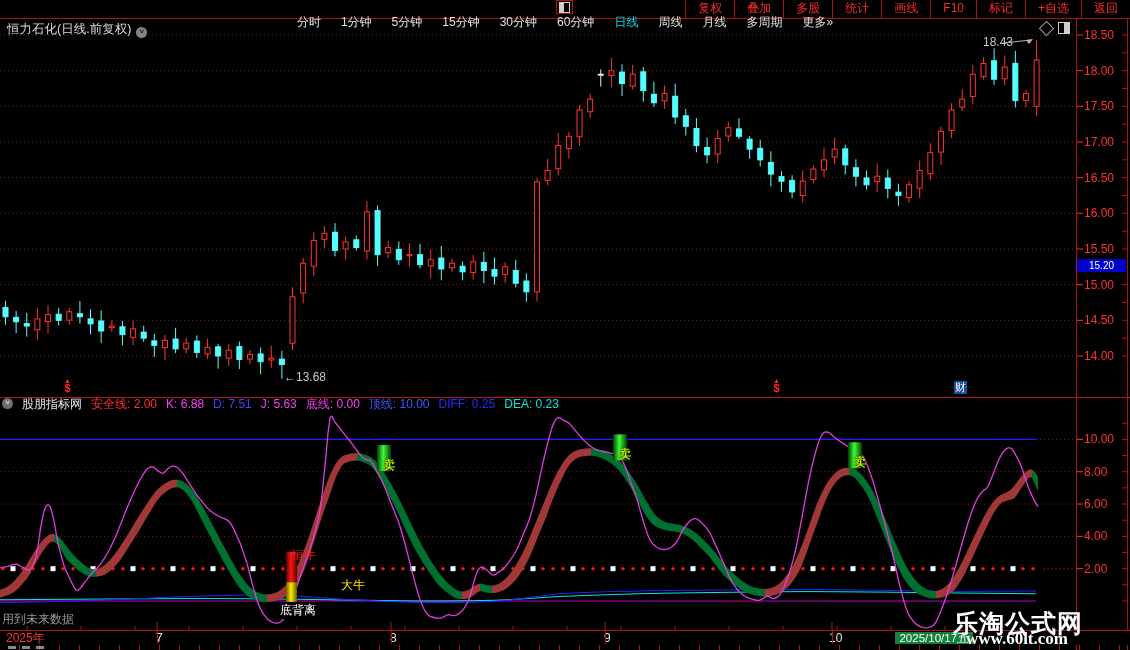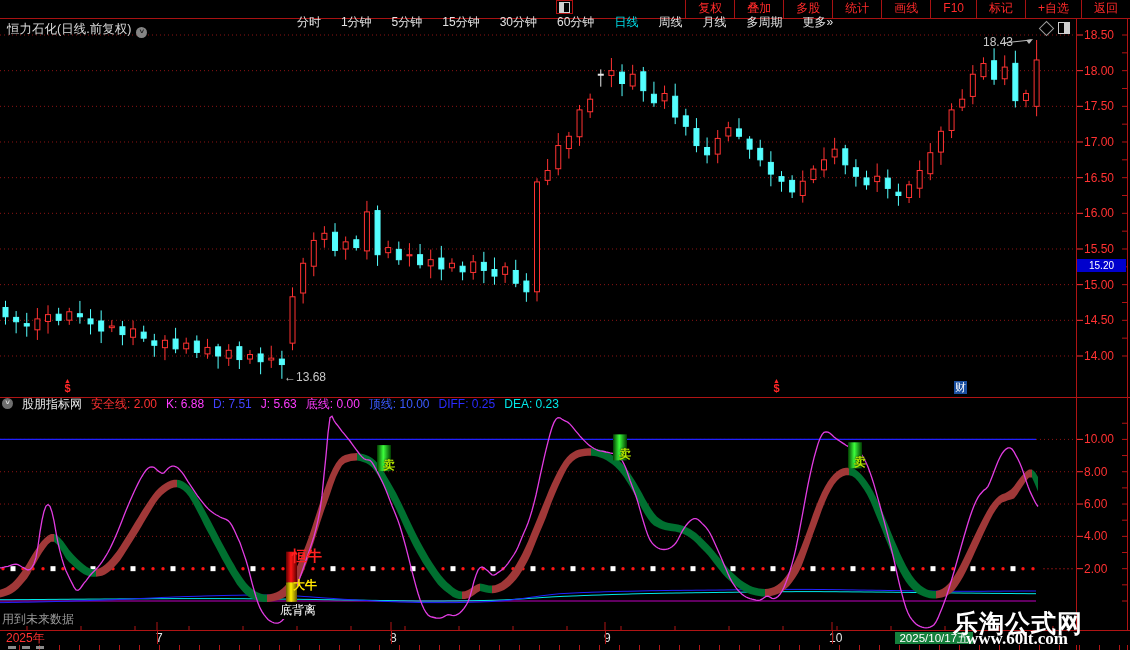--- a/index.html
+++ b/index.html
@@ -28,22 +28,22 @@
   .dbox{position:absolute;left:895px;top:1px;width:78px;height:12px;background:#15803d;color:#fff;font-size:11.5px;line-height:12px;text-align:center;}
   .sliver{position:absolute;left:0;top:645px;width:1130px;height:5px;background:repeating-linear-gradient(90deg,transparent 0 19px,#b01414 19px 20px);z-index:3;}
   .stub{position:absolute;top:646px;width:8px;height:3px;background:#8a8a8a;z-index:4;}
   .wm1{position:absolute;left:953px;top:607px;color:#fff;font-size:25px;font-weight:bold;letter-spacing:1px;z-index:9;}
   .wm2{position:absolute;left:966px;top:629px;color:#fff;font-size:17px;font-weight:bold;font-family:"Liberation Serif",serif;z-index:9;}
   .ann{position:absolute;color:#c8c8c8;font-size:12px;z-index:5;}
   .evmark{position:absolute;color:#ff2828;font-size:11px;font-weight:bold;text-align:center;line-height:10px;z-index:5;}
   .evmark .hat{font-size:7px;display:block;line-height:4px;}
   .cai{position:absolute;background:#1a4fa0;color:#fff;font-size:11px;line-height:13px;padding:0 1px;z-index:5;}
   .sell{position:absolute;color:#b4e600;font-size:12px;font-weight:bold;text-shadow:0 0 2px #000;z-index:6;}
-  .mk-red{position:absolute;color:#ff2020;font-size:15px;font-weight:bold;z-index:6;}
-  .mk-yel{position:absolute;color:#ffe400;font-size:12px;font-weight:bold;z-index:6;}
+  .mk-red{position:absolute;color:#ff2020;font-size:12px;font-weight:normal;z-index:6;}
+  .mk-yel{position:absolute;color:#ffe400;font-size:12px;font-weight:normal;z-index:6;margin-left:48px;}
   .mk-wht{position:absolute;color:#fff;font-size:12px;background:#000;padding:0 1px;z-index:6;}
   .corner{position:absolute;z-index:5;}
   svg{position:absolute;left:0;z-index:1;}
 </style>
 </head>
 <body>
 
 <div id="root">
   <div class="menubar">
     <div class="appicon">

